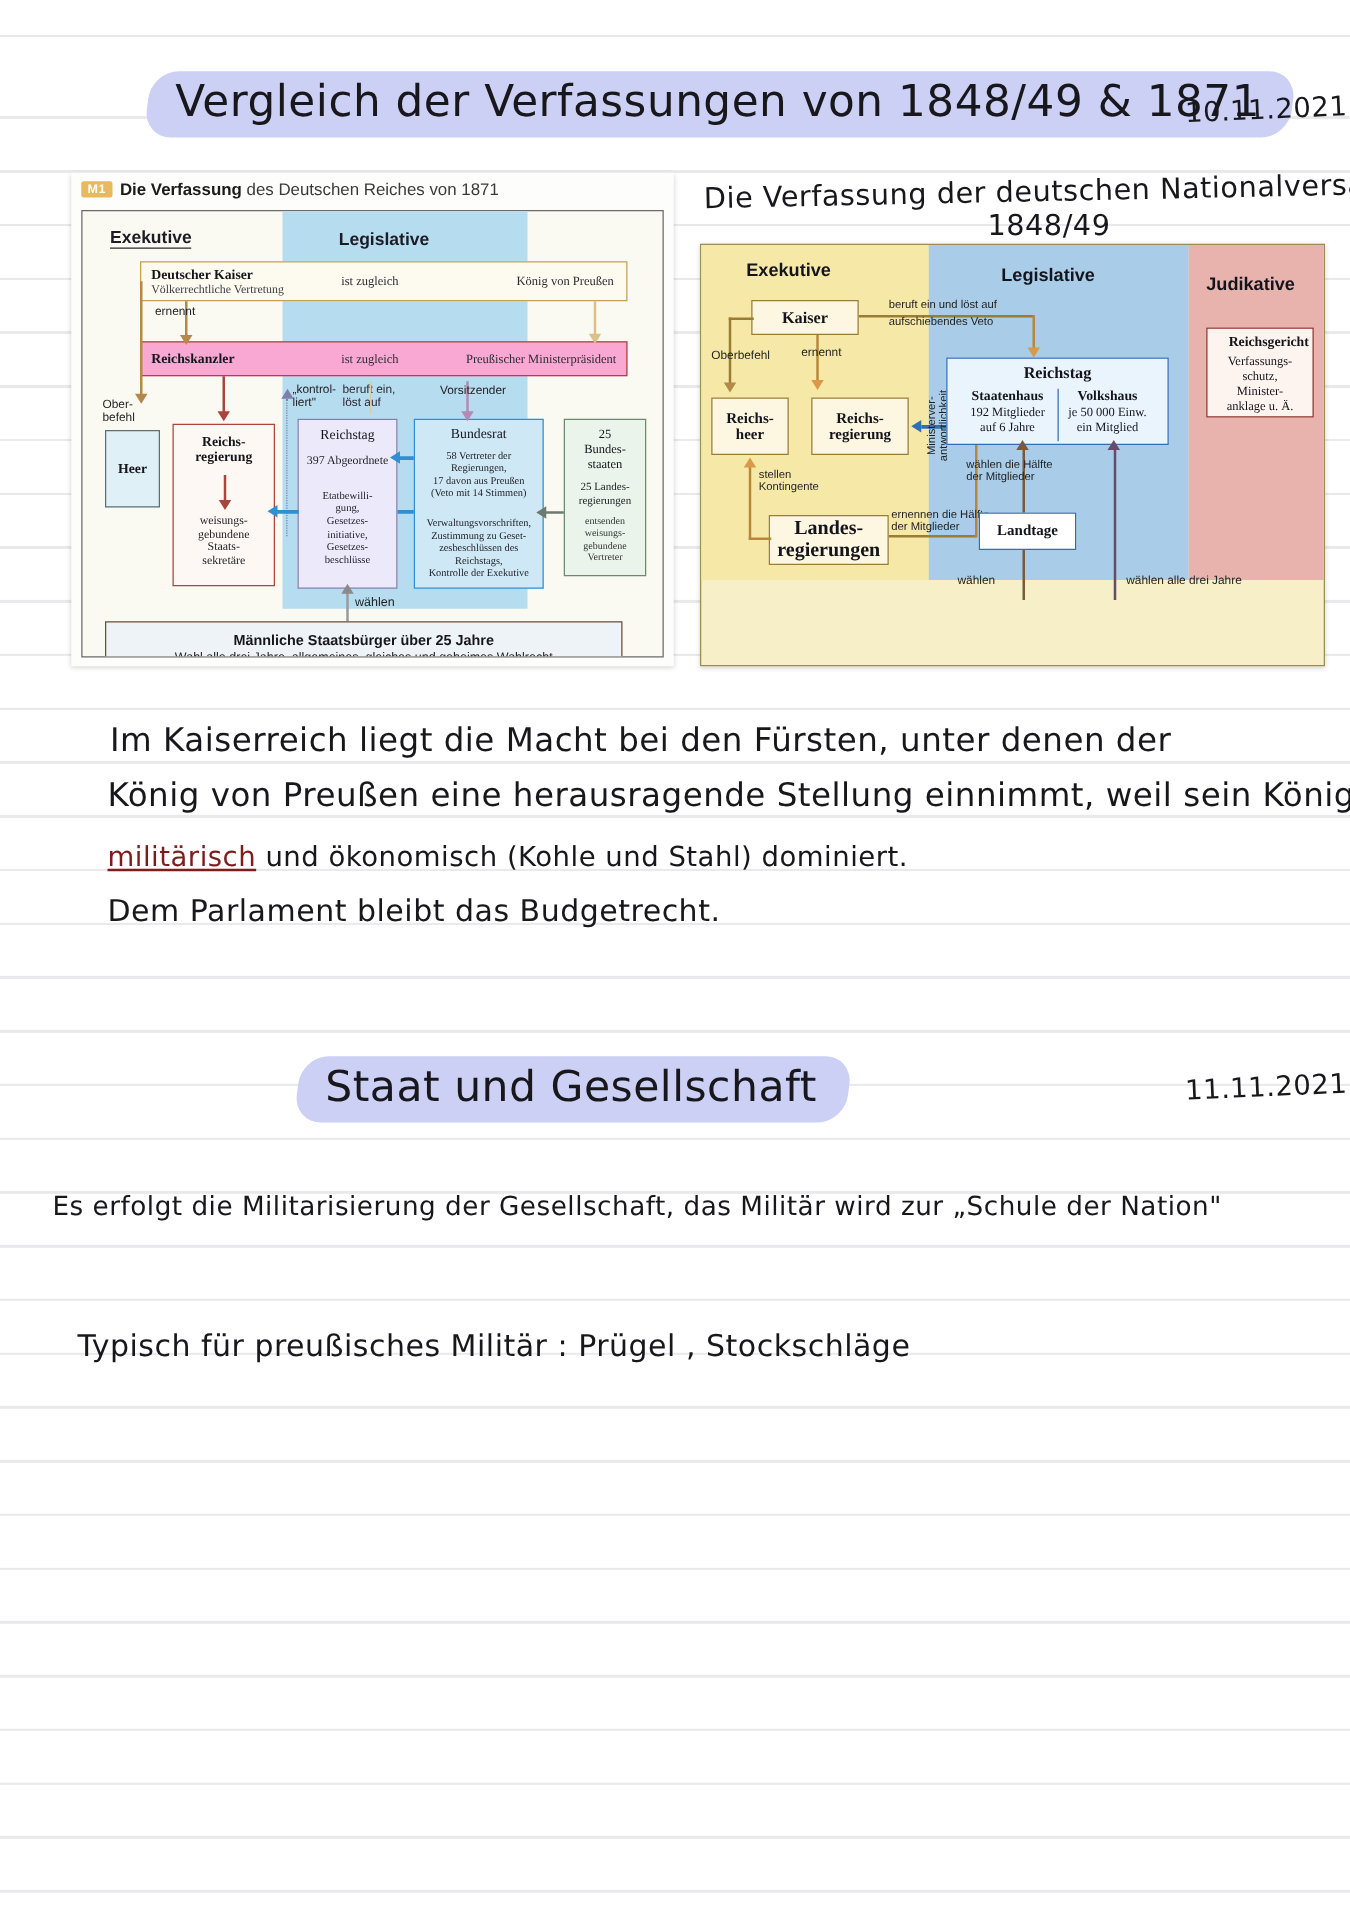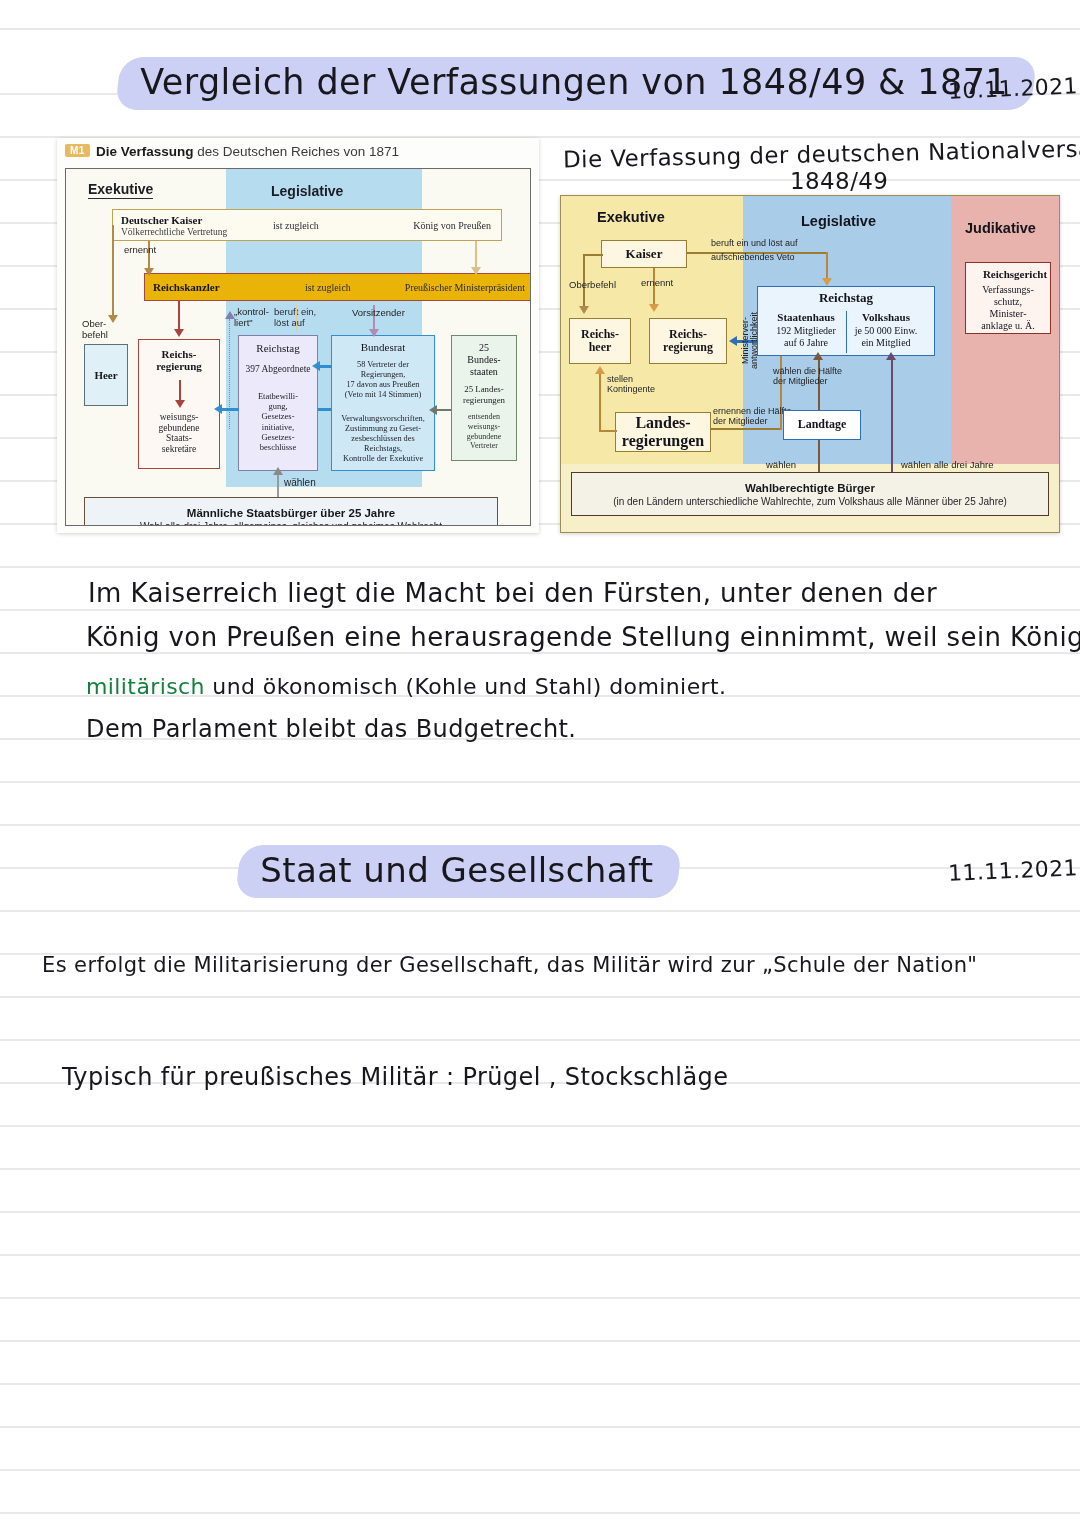--- a/index.html
+++ b/index.html
@@ -58,21 +58,21 @@
     transform: rotate(-2.5deg);
   }
 
   .note-line {
     position: absolute;
     font-size: 26px;
     line-height: 30px;
     white-space: nowrap;
   }
   .note-sm { font-size: 22px; }
-  .faint { color: #15803d; }
+  .faint { color: #7f1d1d; text-decoration: underline; }
 
   
   .card {
     position: absolute;
     background: #fdfdfb;
     box-shadow: 0 1px 4px rgba(0,0,0,.18);
   }
 
   
   #d1 { left: 57px; top: 138px; width: 482px; height: 395px; }
@@ -176,21 +176,21 @@
     </div>
     <div class="col-head" style="left:205px; top:14px;">Legislative</div>
 
     <div class="box" style="left:46px; top:40px; width:390px; height:32px; border:1.1px solid #c1a152; background:#fdfaf0; align-items:flex-start; justify-content:center;">
       <div style="position:absolute; left:8px; top:4px; text-align:left; font-size:11px; font-weight:bold; color:#15151c;">Deutscher Kaiser</div>
       <div style="position:absolute; left:8px; top:17px; text-align:left; font-size:9.5px; color:#3c3c44;">Völkerrechtliche Vertretung</div>
       <div style="position:absolute; left:160px; top:10px; font-size:10px; color:#2b2b33;">ist zugleich</div>
       <div style="position:absolute; right:10px; top:10px; font-size:10px; color:#2b2b33;">König von Preußen</div>
     </div>
 
-    <div class="box" style="left:46px; top:104px; width:390px; height:28px; border:1.1px solid #a8453c; background:#eab308;margin-left:32px;">
+    <div class="box" style="left:46px; top:104px; width:390px; height:28px; border:1.1px solid #a8453c; background:#f9a8d4;">
       <div style="position:absolute; left:8px; top:7px; font-size:11px; font-weight:bold; color:#15151c;">Reichskanzler</div>
       <div style="position:absolute; left:160px; top:8px; font-size:10px; color:#2b2b33;">ist zugleich</div>
       <div style="position:absolute; right:8px; top:8px; font-size:10px; color:#2b2b33;">Preußischer Ministerpräsident</div>
     </div>
 
     <div class="bline" style="left:46px; top:56px; width:1.6px; height:92px;"></div>
     <div class="arrow ar-down" style="left:42px; top:146px;"></div>
     <div class="bline" style="left:82px; top:72px; width:1.6px; height:30px;"></div>
     <div class="arrow ar-down" style="left:78px; top:99px;"></div>
     <div class="bline" style="left:409px; top:72px; width:1.6px; height:28px; background:#ddc089;"></div>
@@ -364,24 +364,20 @@
     <div class="lbl left" style="left:340px; top:264px; font-size:9.5px;">wählen alle drei Jahre</div>
 
     <div class="box" style="left:404px; top:66px; width:86px; height:72px; border:1.5px solid #8e2f28; background:#fdf4ef;">
       <div style="position:absolute; top:5px; width:100%; font-size:11px; font-weight:bold; color:#14141c;margin-left:14px;">Reichsgericht</div>
       <div style="position:absolute; top:21px; width:100%; font-size:10px; white-space:pre; line-height:1.2; color:#14141c;">Verfassungs-
 schutz,
 Minister-
 anklage u. Ä.</div>
     </div>
 
-    <div class="bottombar" style="left:10px; top:276px; width:478px; height:44px; background:#f4f2e6; border-color:#4e3a2a;">
-      <b>Wahlberechtigte Bürger</b>
-      <div>(in den Ländern unterschiedliche Wahlrechte, zum Volkshaus alle Männer über 25 Jahre)</div>
-    </div>
   </div>
 </div>
 
 <div class="note-line hand" style="left:88px; top:578px;">Im Kaiserreich liegt die Macht bei den Fürsten, unter denen der</div>
 <div class="note-line hand" style="left:86px; top:622px;">König von Preußen eine herausragende Stellung einnimmt, weil sein Königreich</div>
 <div class="note-line hand note-sm" style="left:86px; top:672px;">
   <span class="faint">militärisch</span>
   <span>und ökonomisch (Kohle und Stahl) dominiert.</span>
 </div>
 <div class="note-line hand" style="left:86px; top:714px; font-size:24px;">Dem Parlament bleibt das Budgetrecht.</div>

